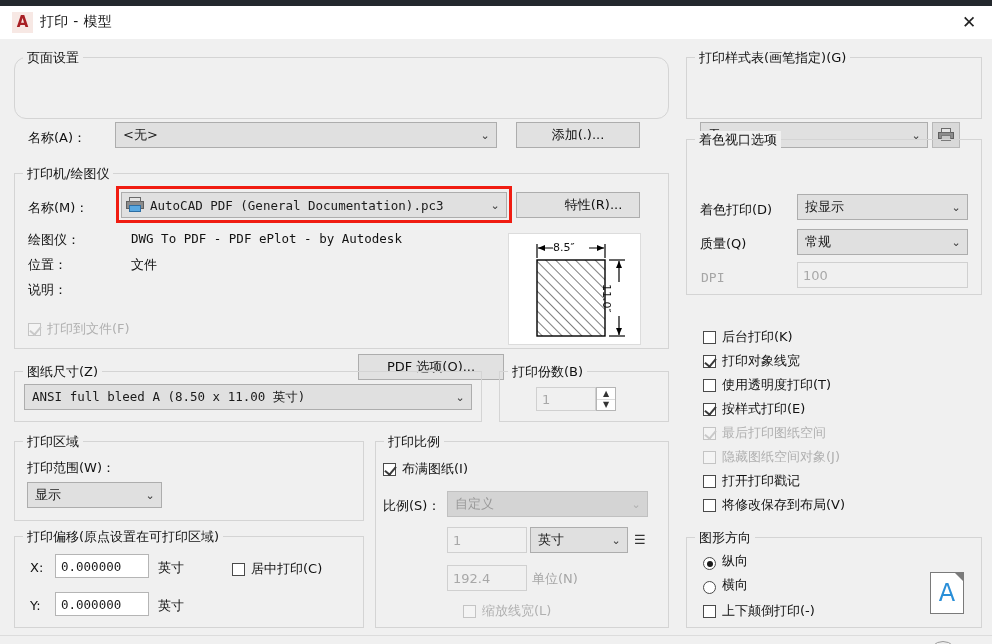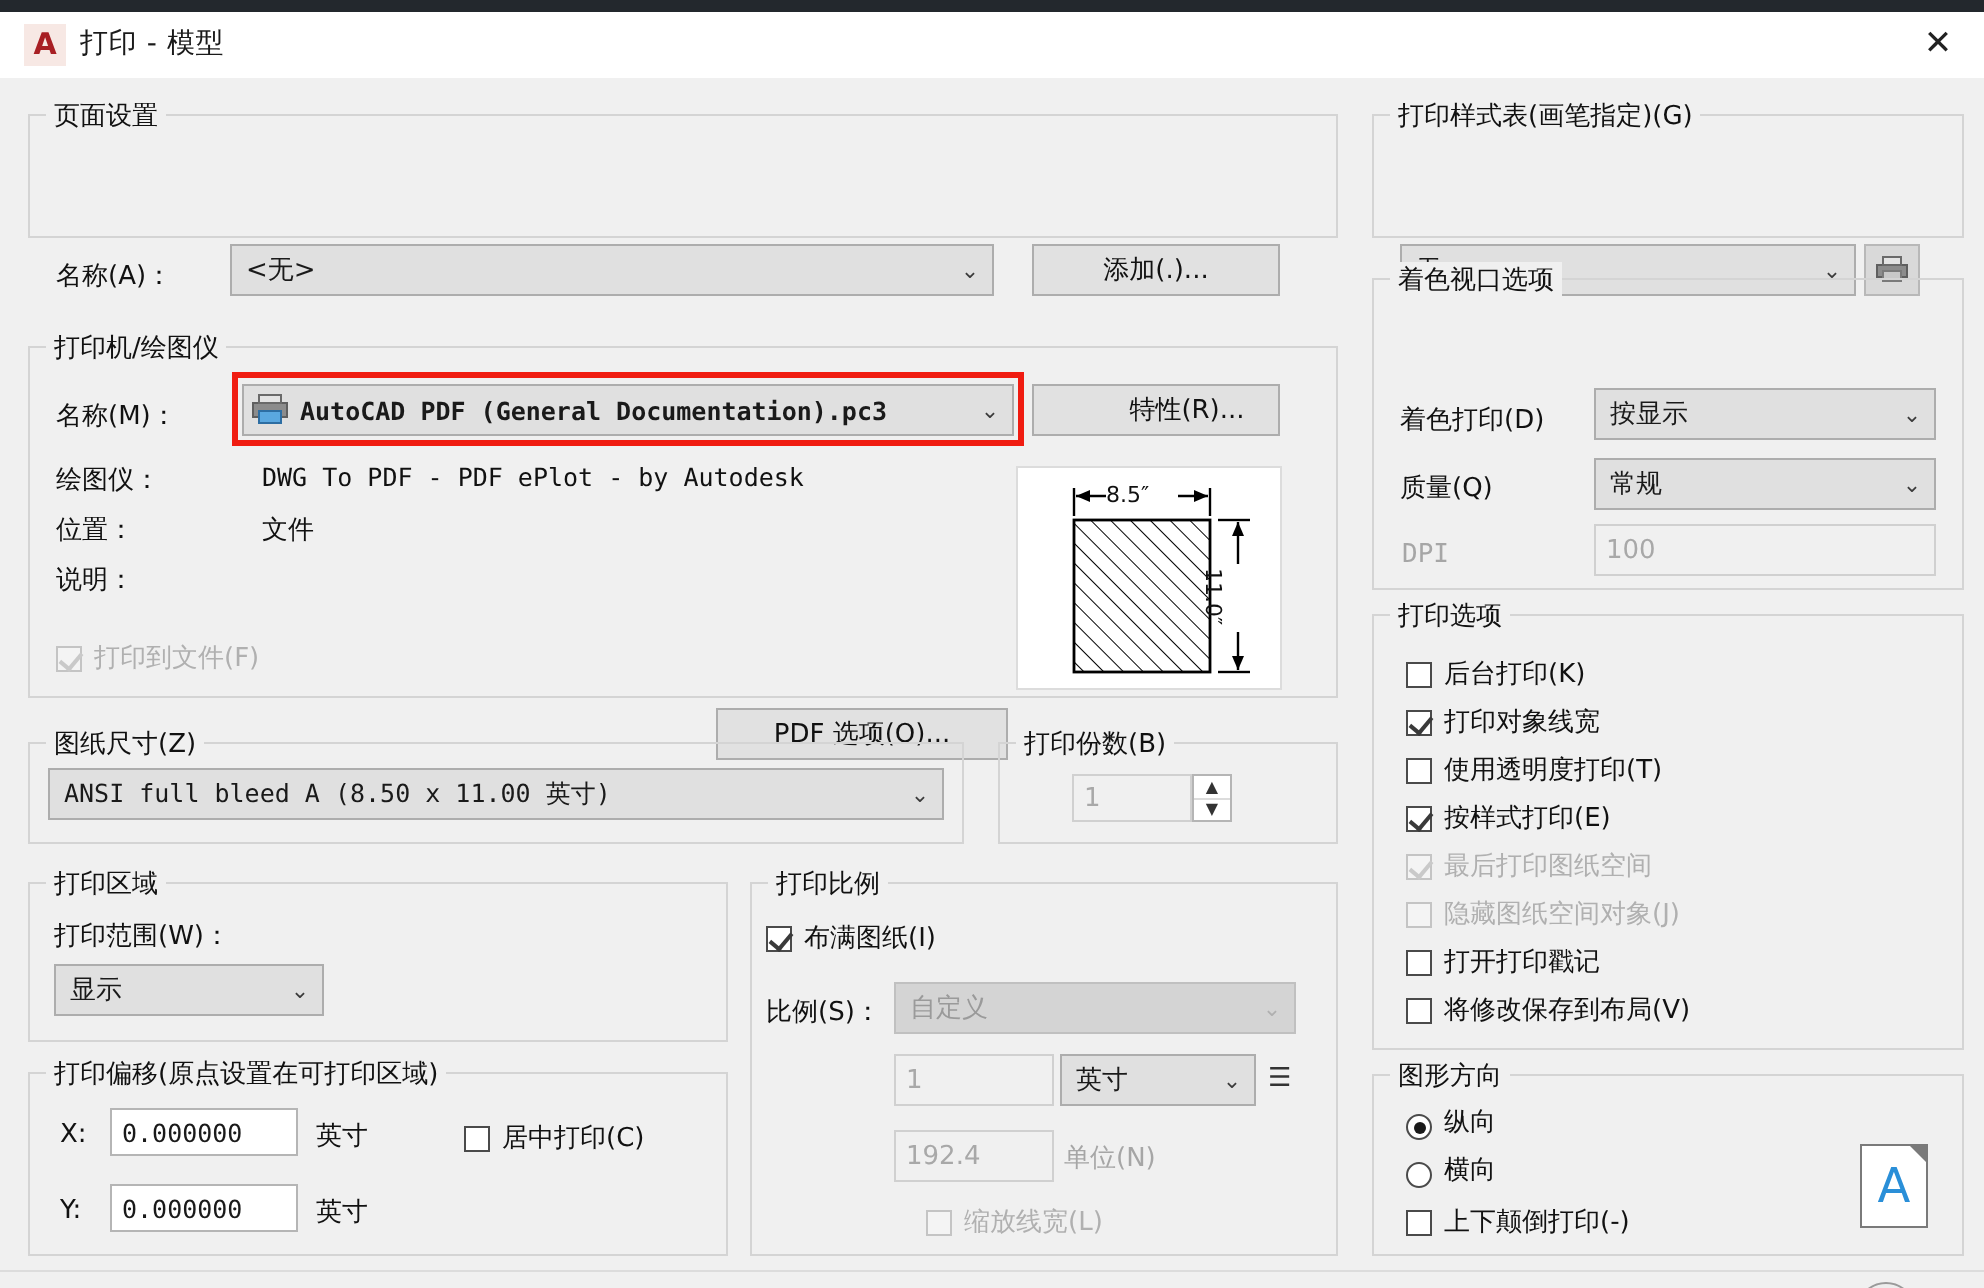--- a/index.html
+++ b/index.html
@@ -163,37 +163,37 @@
 <div class="topstrip"></div>
 
 <div class="titlebar">
   <div class="title-logo">A</div>
   <div class="title-text">打印 - 模型</div>
   <div class="title-close">✕</div>
 </div>
 
 <div class="dialog-body">
 
-  <div class="grp" style="left:14px; top:18px; width:655px; height:62px;">
+  <div class="grp" style="left:14px; top:18px; width:655px; height:62px;border-radius:12px;">
     <div class="grp-title">页面设置</div>
   </div>
   <div class="lbl" style="left:28px; top:90px;">名称(A)：</div>
   <div class="combo" style="left:115px; top:83px; width:382px; height:26px;">
     <span class="cv">&lt;无&gt;</span>
     <span class="carat">⌄</span>
   </div>
   <div class="btn" style="left:516px; top:83px; width:124px; height:26px;">添加(.)...</div>
 
   <div class="grp" style="left:14px; top:134px; width:655px; height:176px;">
     <div class="grp-title">打印机/绘图仪</div>
   </div>
 
   <div class="lbl" style="left:28px; top:160px;">名称(M)：</div>
   <div class="combo" style="left:121px; top:153px; width:386px; height:26px; padding-left:28px;">
-    <span class="cv mono" style="font-size:12.5px;font-weight:bold;">AutoCAD PDF (General Documentation).pc3</span>
+    <span class="cv mono" style="font-size:12.5px;">AutoCAD PDF (General Documentation).pc3</span>
     <span class="carat">⌄</span>
   </div>
   <div class="printer-ico" style="position:absolute; left:126px; top:158px;">
     <div class="body"></div>
       <div class="top"></div>
       <div class="out"></div>
   </div>
   <div class="hilite" style="left:116px; top:147px; width:396px; height:37px;"></div>
 
   <div class="btn" style="left:516px; top:153px; width:124px; height:26px;padding-left:31px;">特性(R)...</div>
@@ -330,23 +330,20 @@
     <span class="carat">⌄</span>
   </div>
   <div class="lbl" style="left:700px; top:196px;">质量(Q)</div>
   <div class="combo" style="left:797px; top:190px; width:171px; height:26px;">
     <span class="cv">常规</span>
     <span class="carat">⌄</span>
   </div>
   <div class="lbl dim mono" style="left:701px; top:231px;">DPI</div>
   <div class="inp ro" style="left:797px; top:223px; width:171px; height:26px;">100</div>
 
-  <div class="grp" style="left:686px; top:268px; width:296px; height:218px;">
-    <div class="grp-title">打印选项</div>
-  </div>
 
   <div class="cb" style="left:703px; top:289px;">
     <span class="box"></span>
     <span class="txt">后台打印(K)</span>
   </div>
   <div class="cb" style="left:703px; top:313px;">
     <span class="box checked"></span>
     <span class="txt">打印对象线宽</span>
   </div>
   <div class="cb" style="left:703px; top:337px;">

